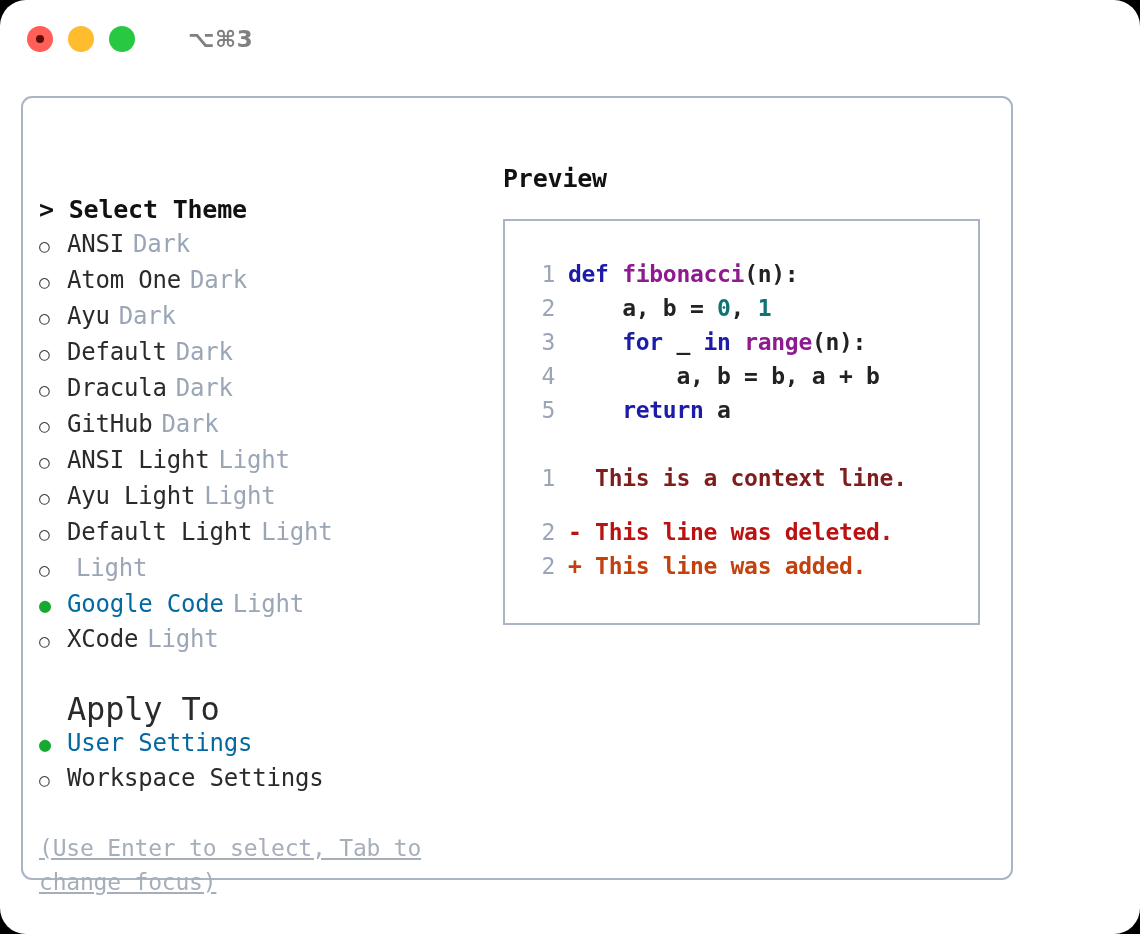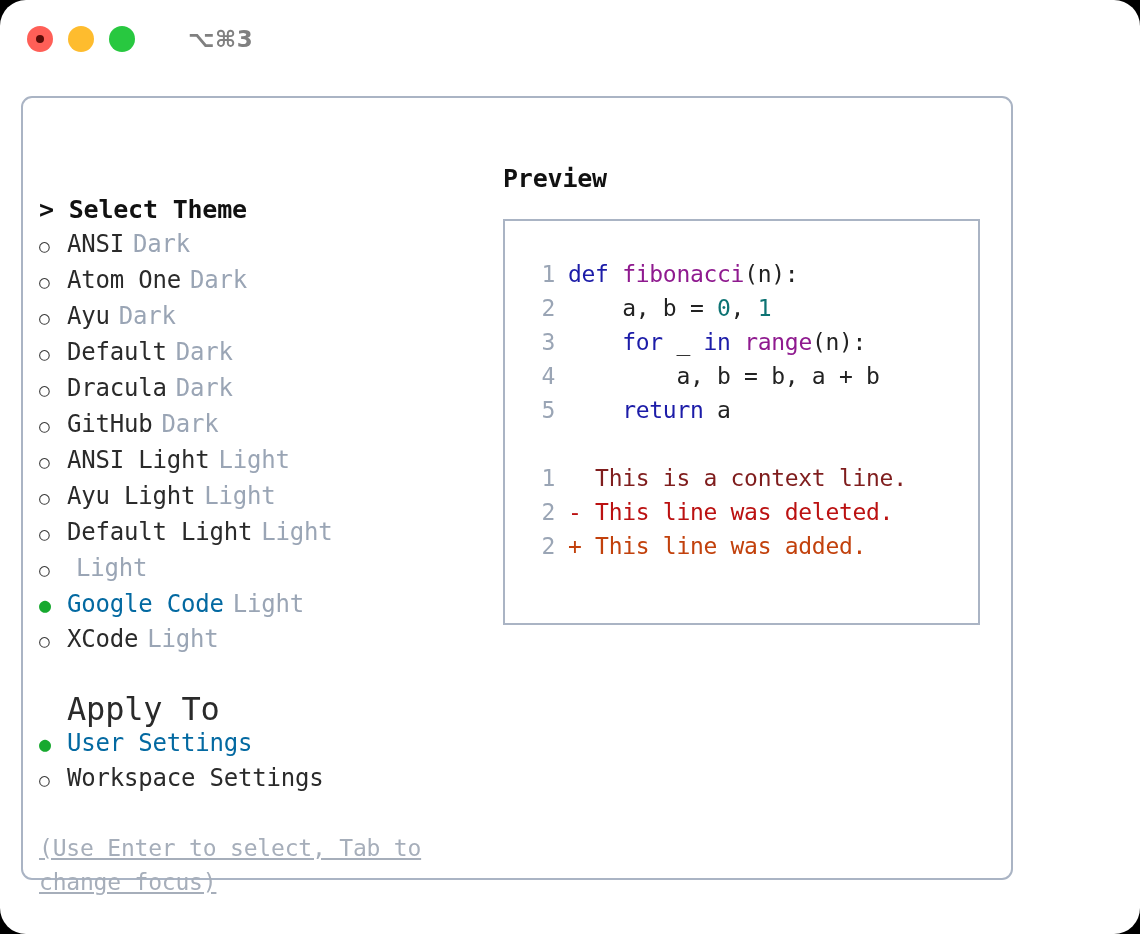--- a/index.html
+++ b/index.html
@@ -177,30 +177,30 @@
     padding-left: 14px;
     letter-spacing: -0.3px;
   }
   .lineno {
     width: 36px;
     flex: 0 0 36px;
     text-align: right;
     color: #9aa5b5;
     margin-right: 13px;
   }
-  .code-text { color: #222222; }
+  .code-text { color: #222222; font-weight: bold; }
 
   .tok-kw   { color: #1c1ca8; }
   .tok-fn   { color: #8f1a8f; }
   .tok-num  { color: #0d7373; }
   .tok-plain{ color: #222222; }
 
   .diff-gap { height: 34px; }
   .diff-context .code-text { color: #7f1d1d; text-align: right; }
-  .diff-del .code-text { color: #bb1111; }
+  .diff-del .code-text { color: #bb1111; margin-top: 20px; }
   .diff-add .code-text { color: #c2410c; }
 </style>
 </head>
 <body>
 
 <div id="window">
 
   <div id="titlebar">
     <span class="traffic-light tl-close"></span>
     <span class="traffic-light tl-min"></span>

